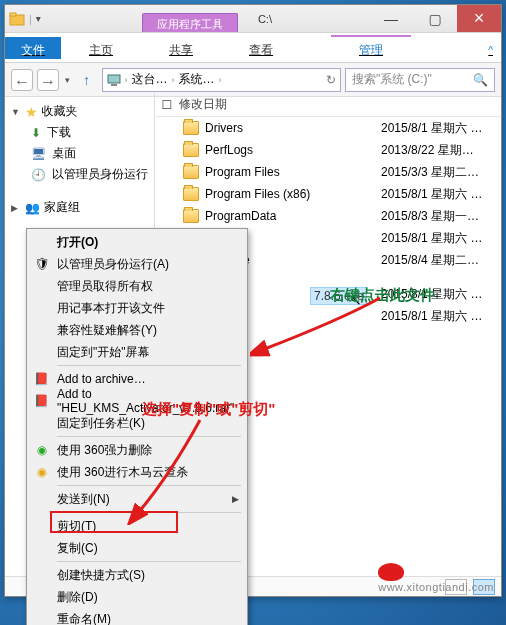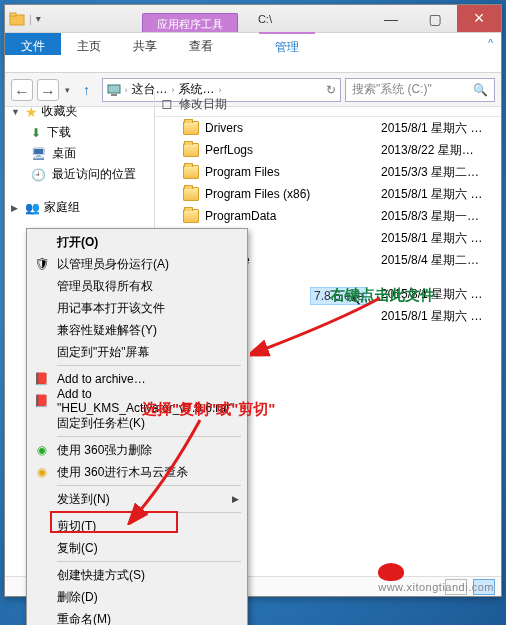--- a/index.html
+++ b/index.html
@@ -10,23 +10,23 @@
 .titlebar { height: 28px; display: flex; align-items: stretch; background: linear-gradient(#f2f2f2,#e6e6e6); border-bottom: 1px solid #d4d4d4; font-size: 11px; }
 .tb-left { display: flex; align-items: center; padding: 0 4px; gap: 4px; }
 .tb-icon { width: 16px; height: 16px; }
 .tb-center { flex: 1; display: flex; align-items: flex-end; justify-content: center; position: relative; }
 .tb-tab { background: #c87ed6; color: #fff; padding: 3px 14px 0; font-size: 11px; border: 1px solid #a360c4; border-bottom: none; border-radius: 2px 2px 0 0; }
 .tb-path { margin-left: 20px; color: #333; align-self: center; }
 .tb-ctrls { display: flex; }
 .tb-btn { width: 44px; display: flex; align-items: center; justify-content: center; font-size: 14px; color: #444; }
 .tb-btn.close { background: #c75050; color: #fff; width: 44px; font-size: 18px; }
 
-.ribbon { height: 40px; display: flex; align-items: flex-start; background: #fff; border-bottom: 1px solid #d4d4d4; font-size: 12px; }
+.ribbon { height: 30px; display: flex; align-items: center; background: #fff; border-bottom: 1px solid #d4d4d4; font-size: 12px; text-decoration: underline; }
 .ribbon-file { background: #1979ca; color: #fff; padding: 5px 16px 0; }
-.ribbon-tab { padding: 5px 16px 0; color: #333; }
+.ribbon-tab { padding: 5px 28px 0; color: #333; }
 .ribbon-tab.active { color: #1979ca; background: #fff; border-top: 2px solid #c87ed6; margin-top: -1px; }
 .ribbon-expand { margin-left: auto; padding: 5px 8px 0; color: #1979ca; font-size: 10px; }
 
 .navbar { height: 34px; display: flex; align-items: center; padding: 4px 6px; gap: 4px; background: #f5f5f5; border-bottom: 1px solid #ddd; }
 .nav-arrow { width: 22px; height: 22px; border: 1px solid #bbb; border-radius: 3px; display: flex; align-items: center; justify-content: center; color: #666; background: #fff; }
 .navhist { font-size: 9px; color: #555; padding: 0 2px; }
 .nav-up { width: 22px; color: #1979ca; font-size: 14px; text-align: center; }
 .crumbs { flex: 1; border: 1px solid #aac; background: #fff; height: 24px; display: flex; align-items: center; padding: 0 4px; font-size: 12px; gap: 4px; }
 .crumb-sep { color: #888; font-size: 9px; }
 .search { width: 150px; border: 1px solid #aac; background: #fff; height: 24px; display: flex; align-items: center; padding: 0 6px; font-size: 12px; color: #888; gap: 4px; }
@@ -144,21 +144,21 @@
         <div class="sb-item">
           <span style="color:#3a8b3a">⬇</span>
           <span>下载</span>
         </div>
         <div class="sb-item">
           <span style="color:#3a6fa8">🖥</span>
           <span>桌面</span>
         </div>
         <div class="sb-item">
           <span style="color:#8a6">🕘</span>
-          <span>最近访问的位置</span>
+          <span>以管理员身份运行</span>
         </div>
       </div>
       <div class="sb-group">
         <div class="sb-head">
           <span class="sb-tri">▶</span>
           <span style="color:#5aa05a">👥</span>
           <span>家庭组</span>
         </div>
       </div>
     </div>

